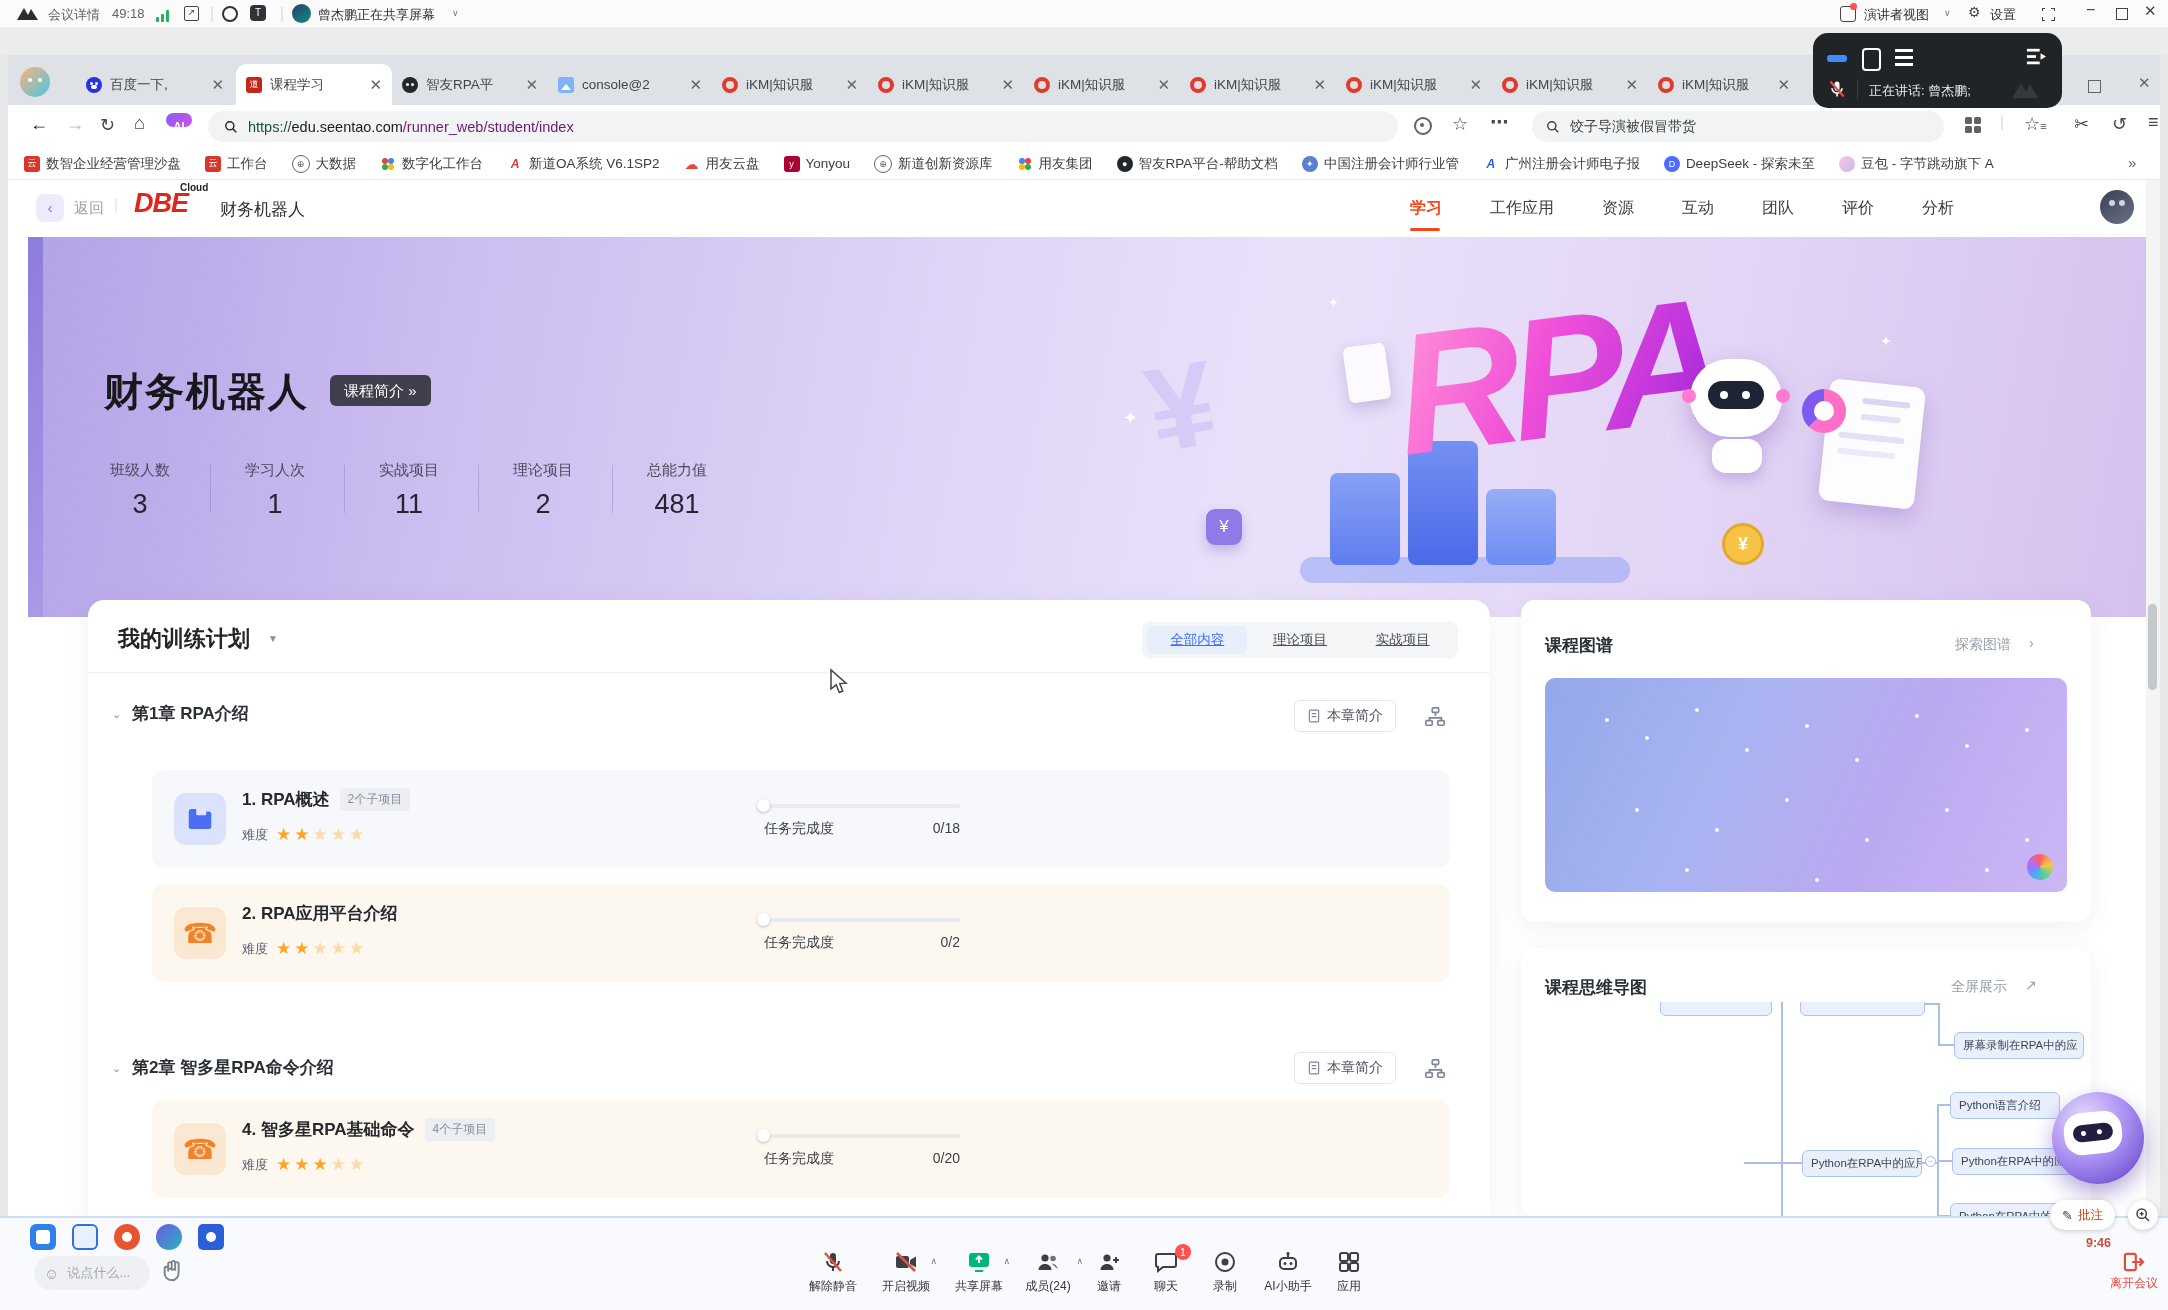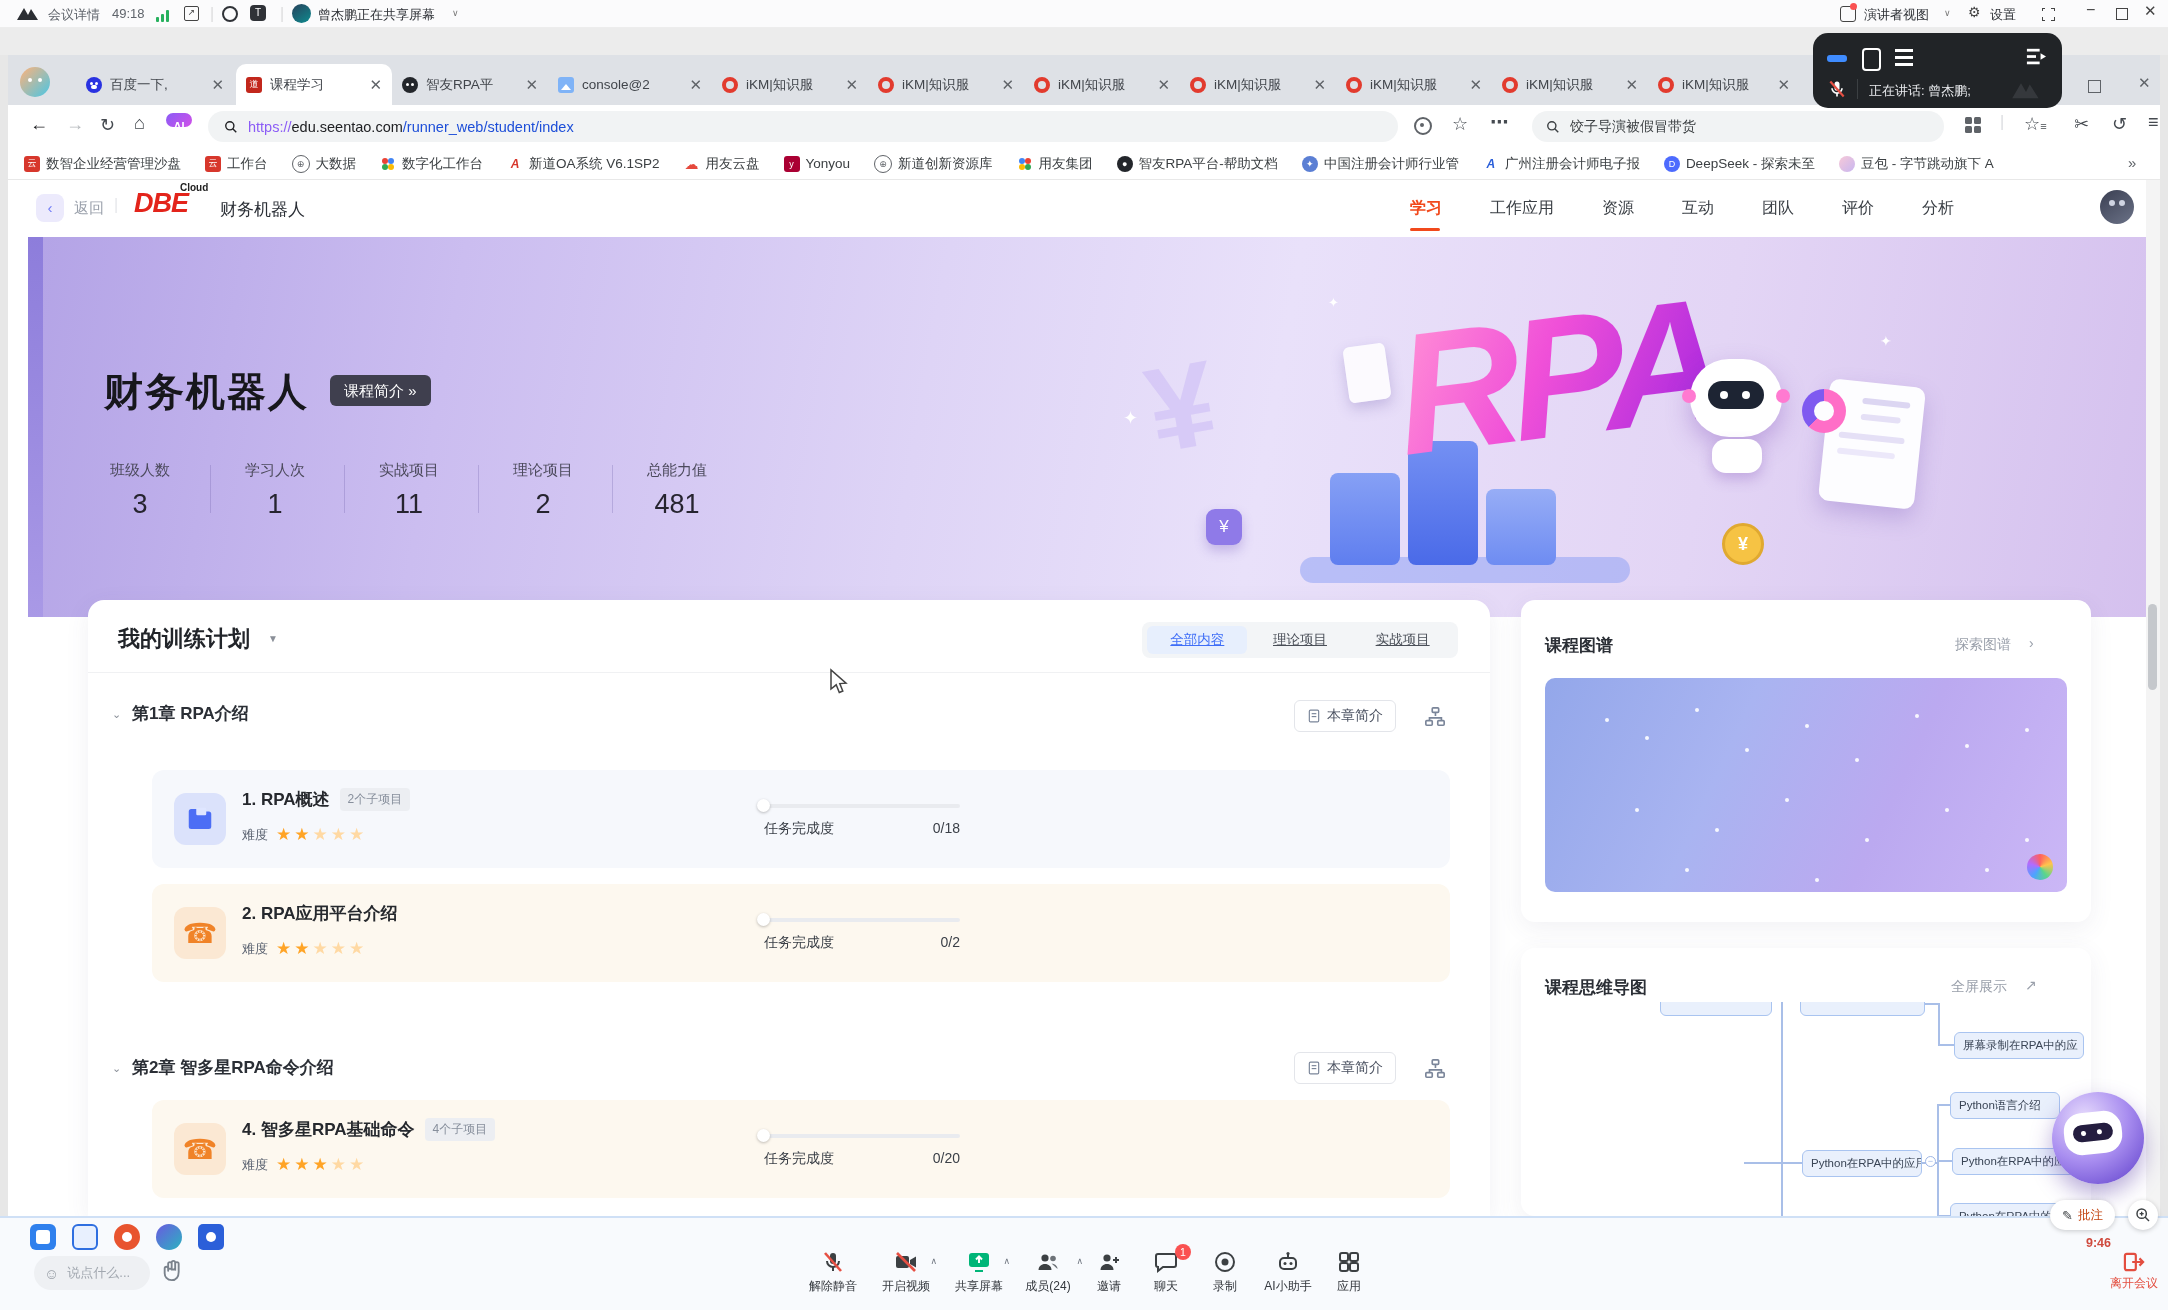--- a/index.html
+++ b/index.html
@@ -183,23 +183,23 @@
   <span class="a tbi" style="left:22px;top:9px;color:#202124;">←</span>
   <span class="a tbi" style="left:58px;top:9px;color:#b6b9bd;">→</span>
   <span class="a tbi" style="left:92px;top:9px;">↻</span>
   <span class="a tbi" style="left:126px;top:8px;">⌂</span>
   <span class="a" style="left:158px;top:8px;width:26px;height:14px;border-radius:12px;background:linear-gradient(135deg,#8a5cf6,#d150e8);color:#fff;font-size:11px;font-weight:bold;text-align:center;line-height:26px;">AI</span>
   <div class="pill a" style="left:200px;top:6px;width:1190px;height:31px;padding:0 16px;">
     <svg width="14" height="14" viewBox="0 0 24 24">
         <circle cx="10" cy="10" r="7" fill="none" stroke="#202124" stroke-width="2.4"></circle>
         <line x1="15" y1="15" x2="21" y2="21" stroke="#202124" stroke-width="2.4"></line>
       </svg>
-    <span style="margin-left:10px;font-size:14.5px;color:#8b5cf6;">https://</span>
+    <span style="margin-left:10px;font-size:14.5px;color:#14532d;">https://</span>
       <span style="font-size:14.5px;color:#202124;">edu.seentao.com</span>
-      <span style="font-size:14.5px;color:#1d4ed8;">/runner_web/student/index</span>
+      <span style="font-size:14.5px;color:#701a75;">/runner_web/student/index</span>
   </div>
   <span class="a" style="left:1406px;top:12px;width:14px;height:14px;border:2px solid #5f6368;border-radius:50%;">
       <span class="a dot" style="left:3.5px;top:3.5px;width:4px;height:4px;background:#5f6368;"></span>
     </span>
   <span class="a tbi" style="left:1444px;top:8px;">☆</span>
   <span class="a tbi" style="left:1482px;top:6px;font-weight:bold;">⋯</span>
   <div class="pill a" style="left:1524px;top:6px;width:412px;height:31px;padding:0 14px;">
     <svg width="14" height="14" viewBox="0 0 24 24">
         <circle cx="10" cy="10" r="7" fill="none" stroke="#3c4043" stroke-width="2.4"></circle>
         <line x1="15" y1="15" x2="21" y2="21" stroke="#3c4043" stroke-width="2.4"></line>

